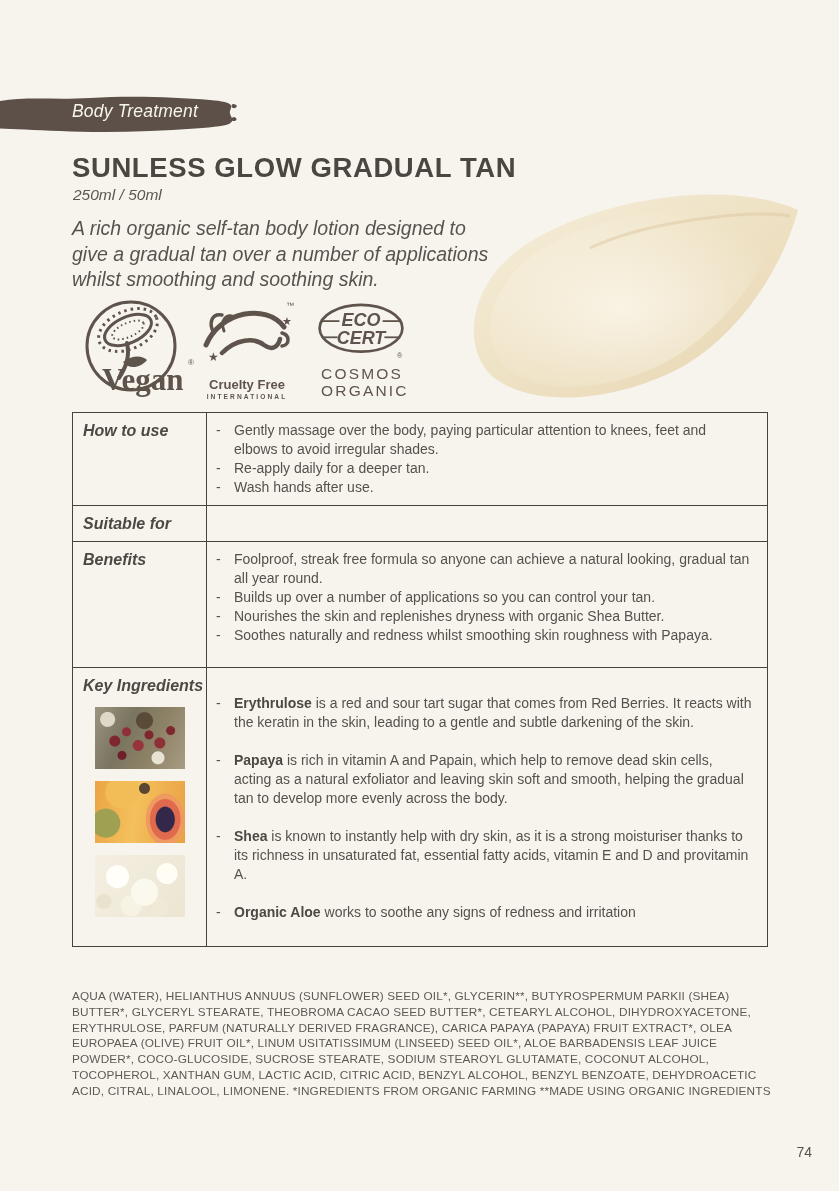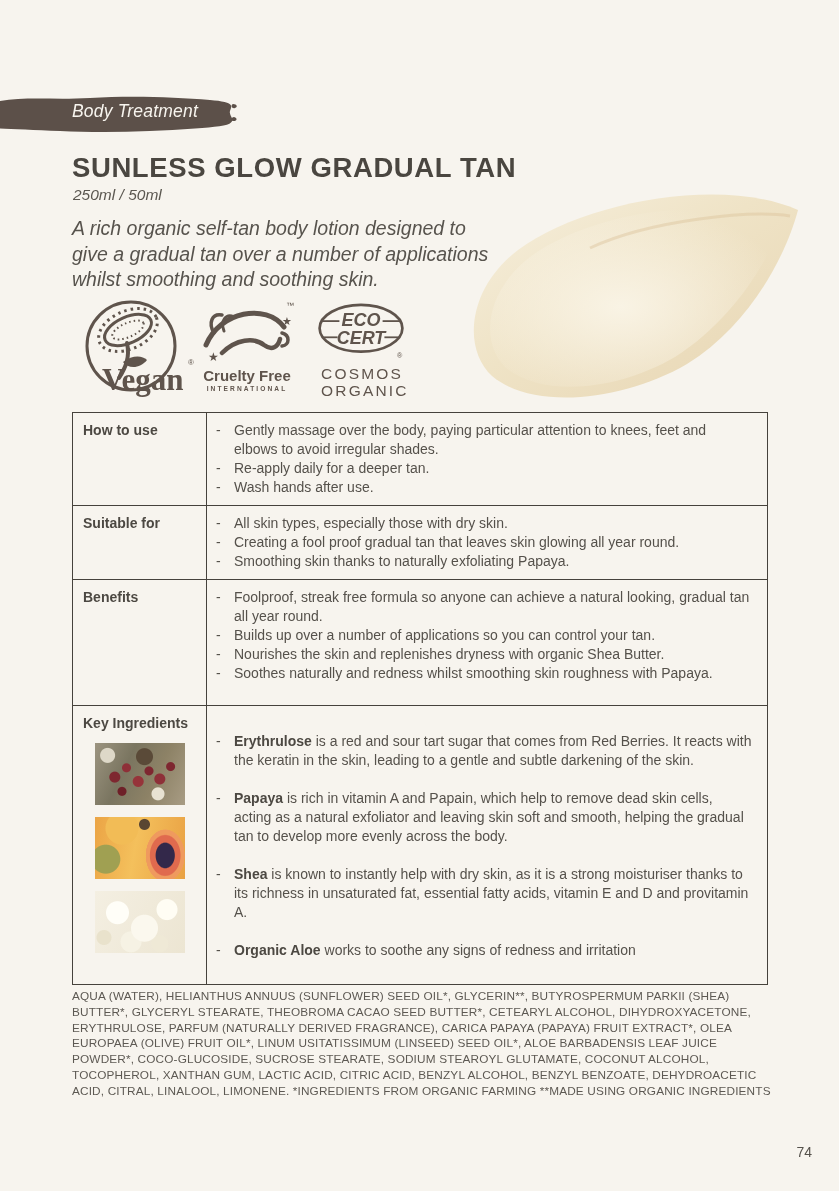--- a/index.html
+++ b/index.html
@@ -40,36 +40,36 @@
   
   .smear { position:absolute; left:450px; top:182px; width:356px; height:226px; }
 
   
   .certs { position:absolute; left:74px; top:299px; display:flex; align-items:flex-start; }
   .cert { color:#5f544c; }
   .cert-vegan { width:124px; margin-right:0; }
   .cert-cruelty { width:98px; margin-right:20px; text-align:center; }
   .cert-eco { width:90px; text-align:center; }
   .cert svg { display:block; }
-  .cruelty-label { font-weight:bold; font-size:15px; margin-top:2px; color:#5f544c; }
+  .cruelty-label { font-weight:bold; font-size:13px; margin-top:12px; color:#5f544c; }
   .cruelty-sub { font-size:6.6px; letter-spacing:2.1px; font-weight:bold; margin-top:1px; color:#5f544c; }
   .eco-sub { font-size:15.5px; letter-spacing:2.2px; line-height:16.5px; margin-top:3px; color:#5f544c; text-align:left; padding-left:5px; }
 
   
   .info-table {
     position:absolute; left:72px; top:412px; width:696px;
     border:1px solid #46423c;
     font-size:14px;
   }
   .irow { display:grid; grid-template-columns:134px 1fr; }
   .irow + .irow { border-top:1px solid #46423c; }
   .cell-label {
     border-right:1px solid #46423c;
     padding:9px 0 8px 10px;
-    font-weight:bold; font-size:14px; color:#4c4842;
+    font-weight:bold; font-style:italic; font-size:16px; color:#4c4842;
   }
   .cell-content { padding:8px 14px 8px 0; }
   .row-howto    .cell-content { min-height:84px; }
   .row-suitable .cell-content { min-height:66px; }
   .row-benefits .cell-content { min-height:125px; }
   .row-keying   .cell-content { min-height:278px; padding-top:26px; }
   ul.bullets { list-style:none; line-height:19px; }
   ul.bullets li { position:relative; padding-left:27px; }
   ul.bullets li::before { content:"-"; position:absolute; left:9px; }
   ul.bullets.spaced li { margin-bottom:19px; }
@@ -210,27 +210,20 @@
         <ul class="bullets">
           <li>Gently massage over the body, paying particular attention to knees, feet and elbows to avoid irregular shades.</li>
           <li>Re-apply daily for a deeper tan.</li>
           <li>Wash hands after use.</li>
         </ul>
       </div>
     </div>
 
     <div class="irow row-suitable">
       <div class="cell-label">Suitable for</div>
-      <div class="cell-content">
-        <ul class="bullets">
-          <li>All skin types, especially those with dry skin.</li>
-          <li>Creating a fool proof gradual tan that leaves skin glowing all year round.</li>
-          <li>Smoothing skin thanks to naturally exfoliating Papaya.</li>
-        </ul>
-      </div>
     </div>
 
     <div class="irow row-benefits">
       <div class="cell-label">Benefits</div>
       <div class="cell-content">
         <ul class="bullets">
           <li>Foolproof, streak free formula so anyone can achieve a natural looking, gradual tan all year round.</li>
           <li>Builds up over a number of applications so you can control your tan.</li>
           <li>Nourishes the skin and replenishes dryness with organic Shea Butter.</li>
           <li>Soothes naturally and redness whilst smoothing skin roughness with Papaya.</li>

